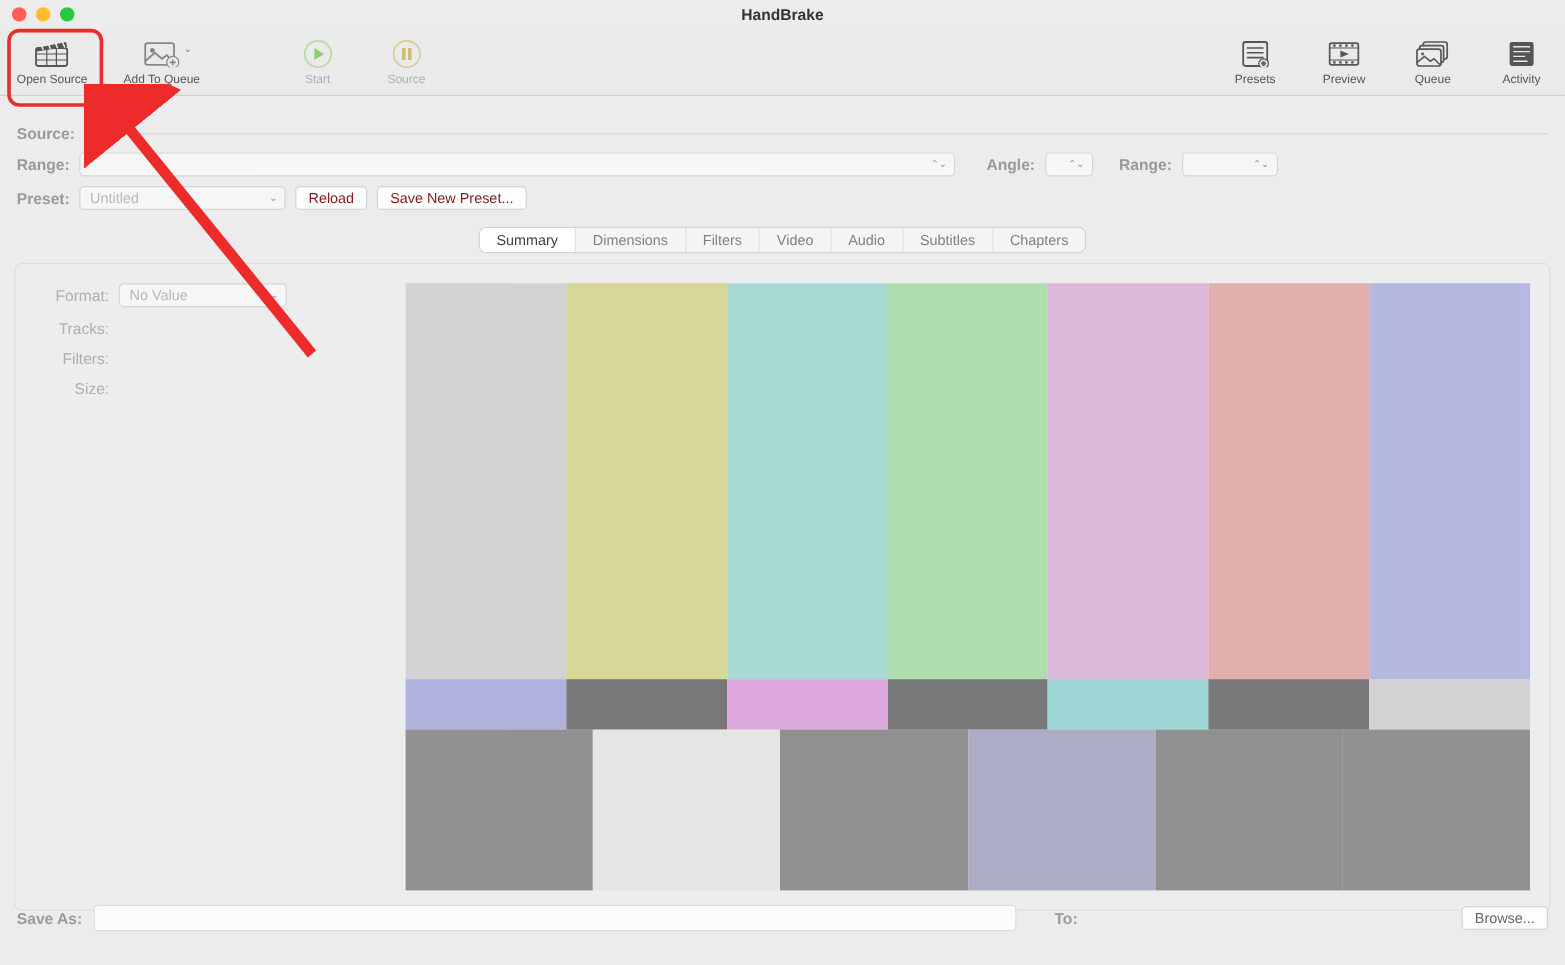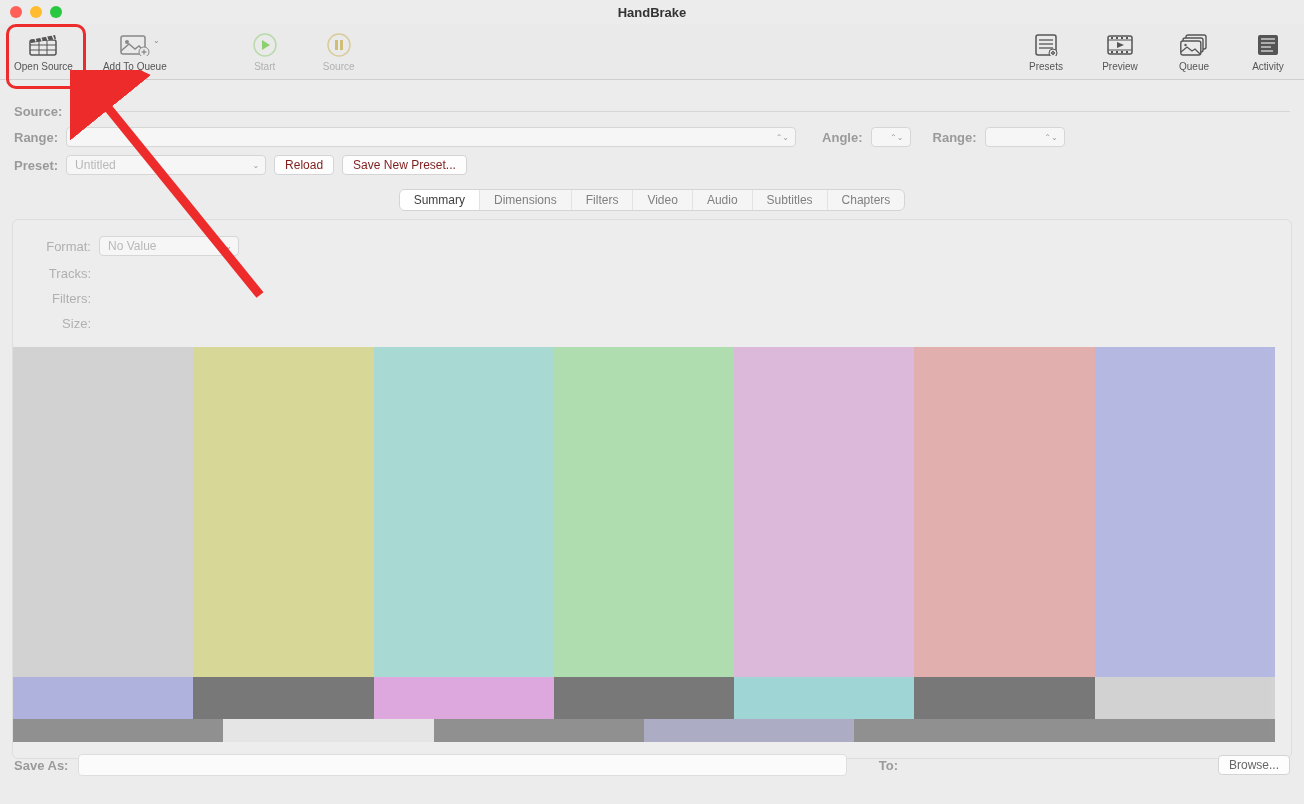--- a/index.html
+++ b/index.html
@@ -69,37 +69,36 @@
   }
   .combo .chev { position: absolute; right: 6px; top: 50%; transform: translateY(-50%); font-size: 8px; color: #9a9a9a; }
   .btn {
     background: #fdfdfd; border: 1px solid #d4d4d4; border-radius: 4px;
     height: 20px; padding: 0 10px; display: inline-flex; align-items: center;
     font-size: 12px; color: #7f1d1d;
   }
   .title-combo { width: 730px; }
   .angle-combo { width: 40px; }
   .range-combo { width: 80px; }
-  .preset-combo { width: 200px; }
+  .preset-combo { width: 172px; }
   .tabs-bar { display: flex; justify-content: center; margin-top: 6px; margin-bottom: 6px; }
   .seg {
     display: inline-flex; border: 1px solid #d4d4d4; border-radius: 6px; background: #f5f5f5;
     height: 22px; overflow: hidden;
   }
   .seg-item {
     padding: 0 14px; display: flex; align-items: center; font-size: 12px; color: #808080;
     border-right: 1px solid #e2e2e2;
   }
   .seg-item:last-child { border-right: none; }
   .seg-item.active { background: #ffffff; color: #404040; }
   .content-panel {
     margin: 2px 12px 0 12px; border: 1px solid #dedede; border-radius: 6px;
     background: #ededed; height: 540px; position: relative;
     display: flex;
-    flex-direction: column;
   }
   .left-form {
     width: 325px; padding: 16px 16px 0 0; display: flex; flex-direction: column; gap: 10px;
     color: #b0b0b0; font-size: 13px;
   }
   .lf-row { display: flex; align-items: center; justify-content: flex-end; gap: 8px; }
   .lf-label { width: 78px; text-align: right; }
   .lf-field { flex: 1; }
   .format-combo { width: 140px; }
   .checkbox {

